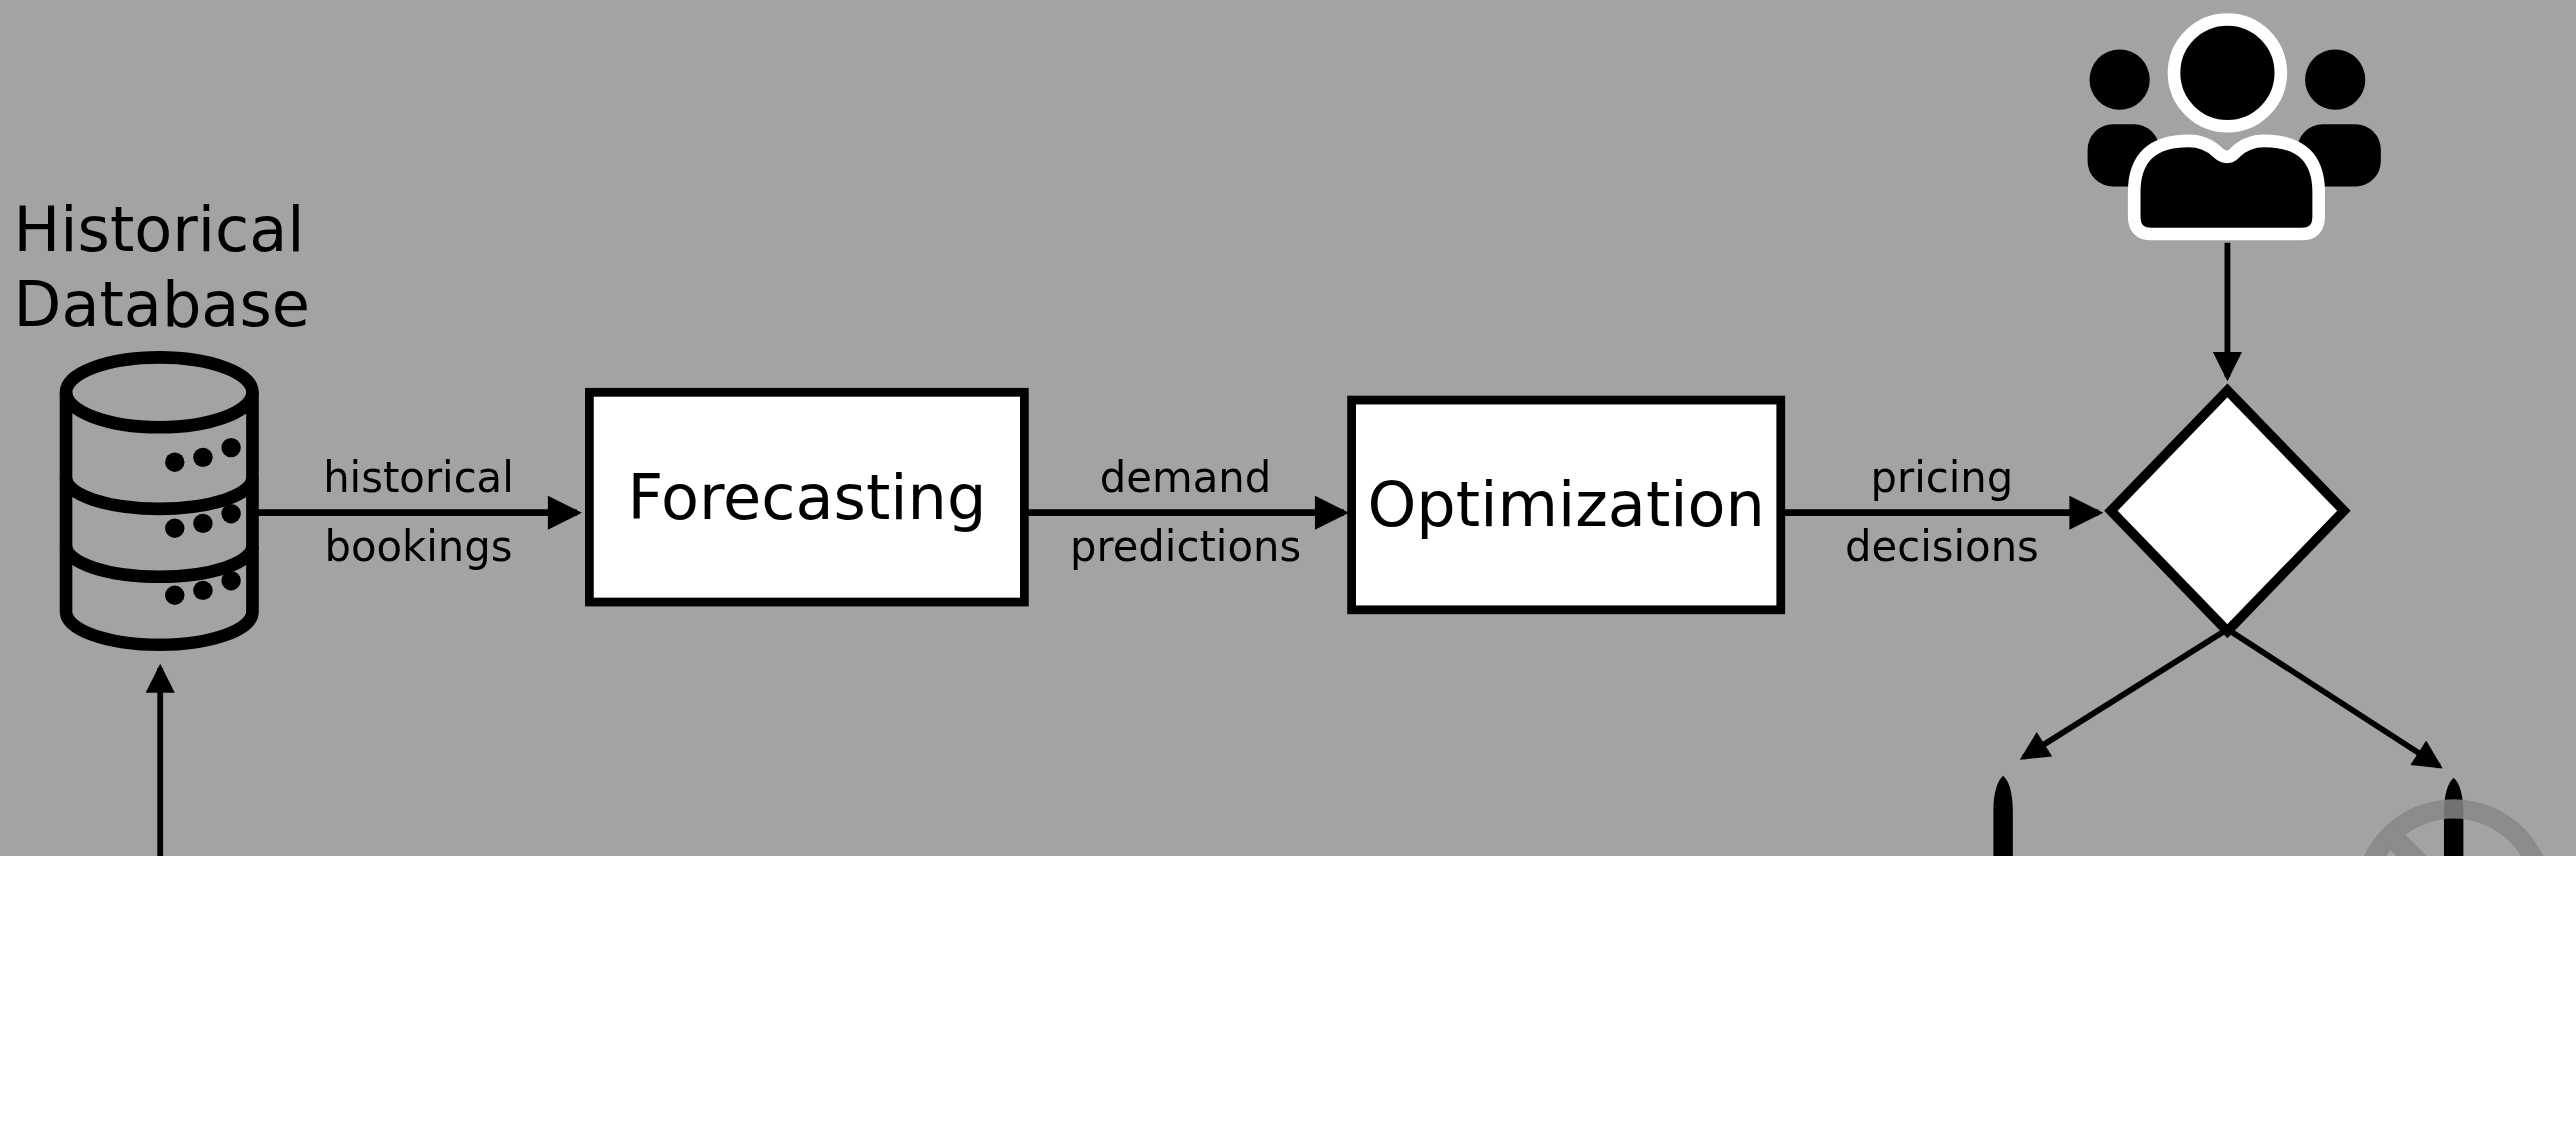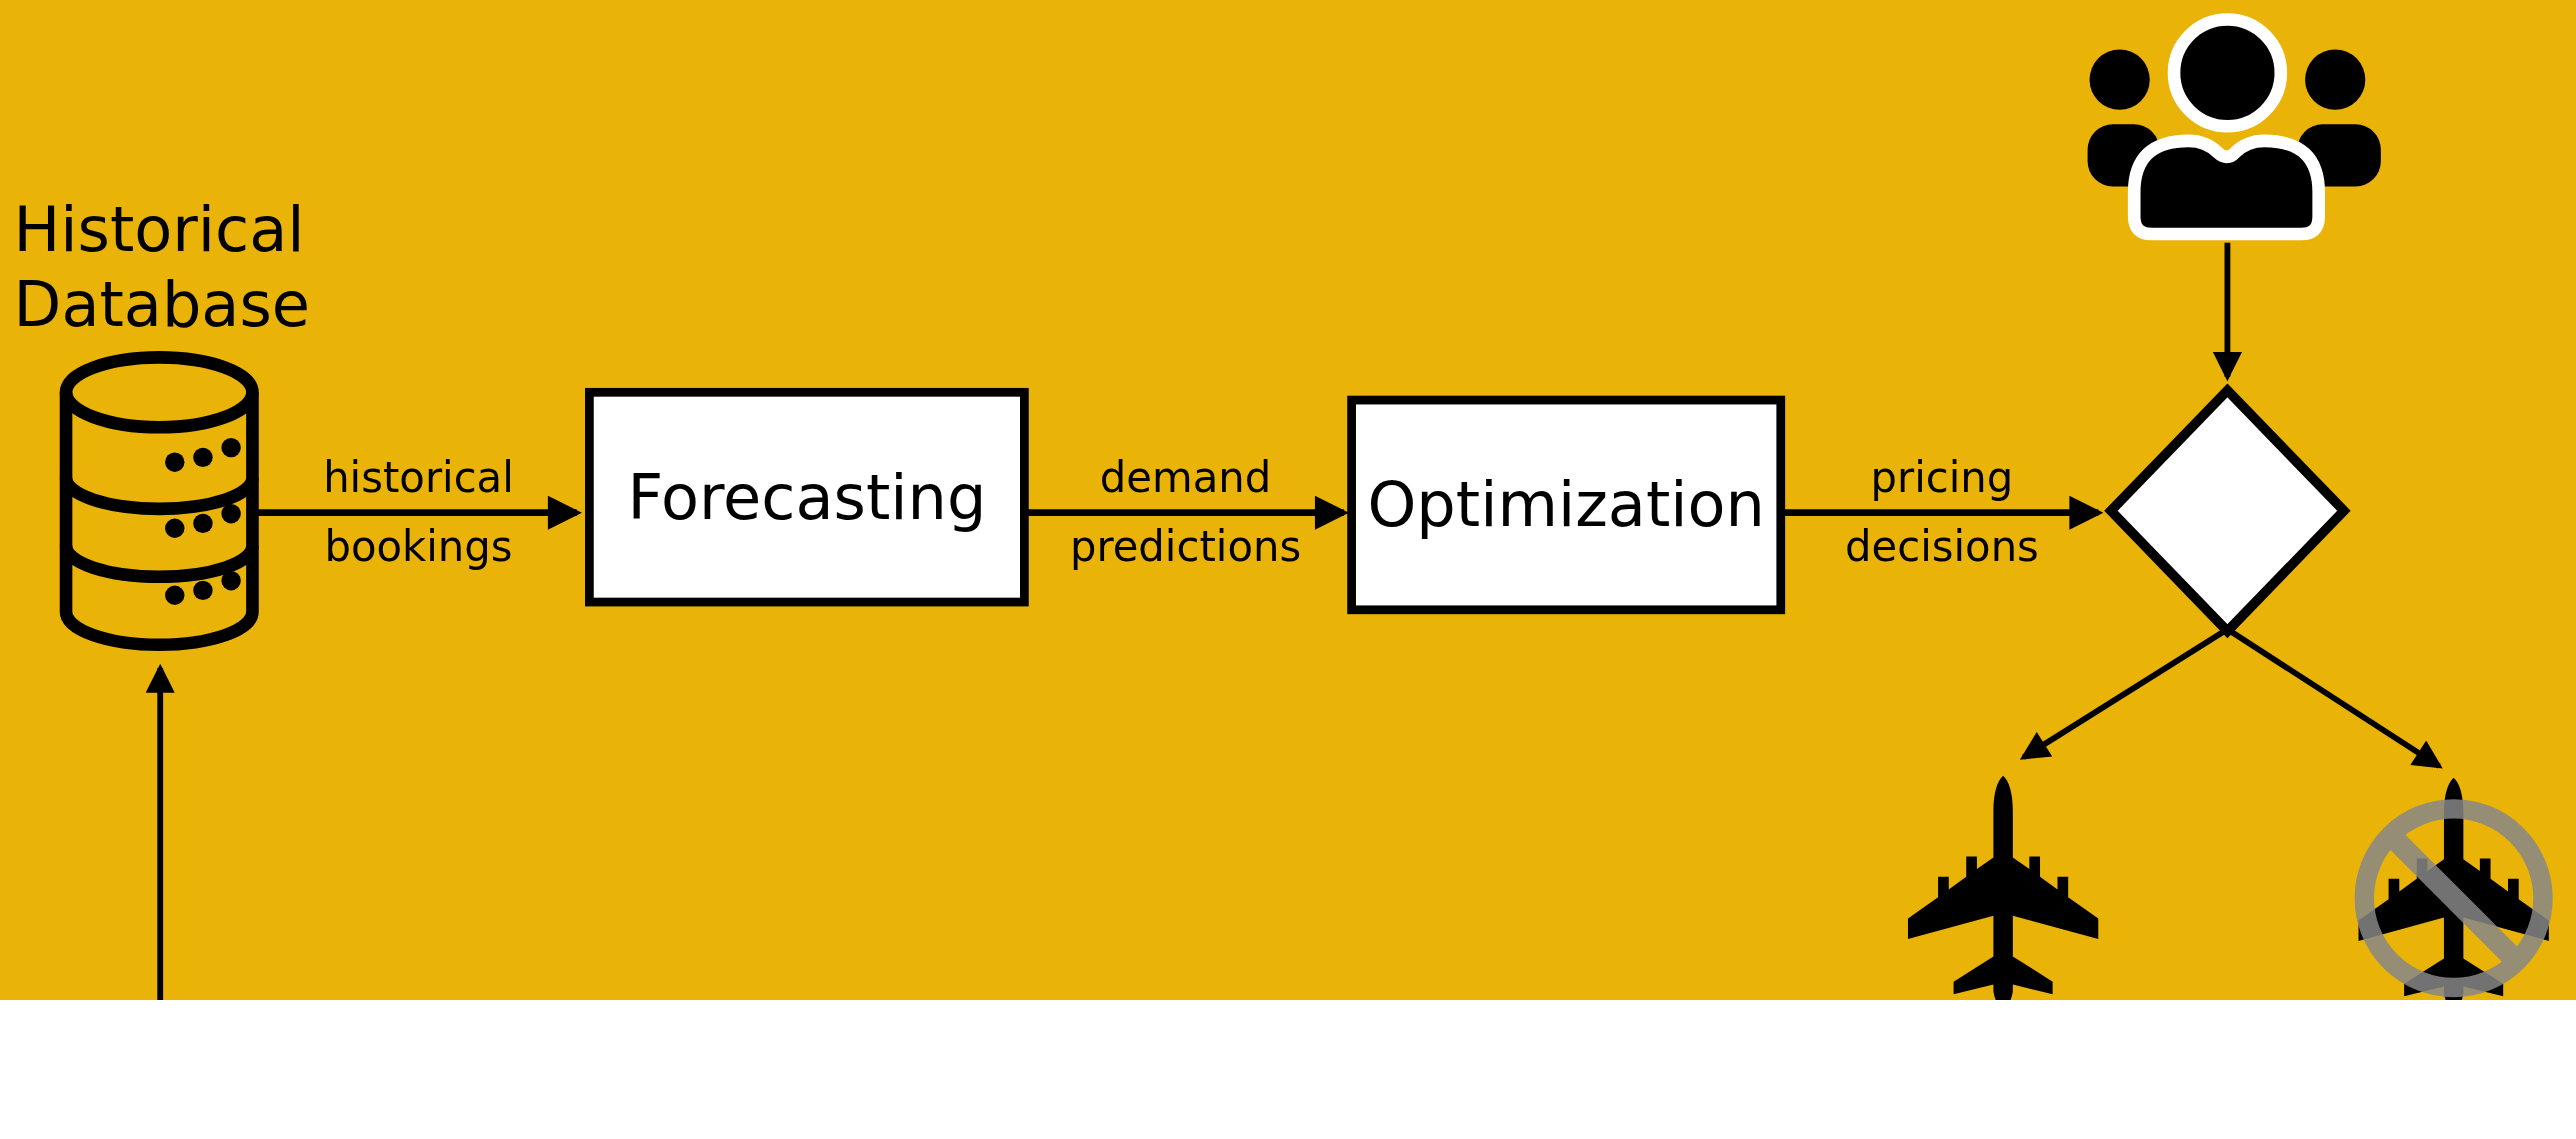--- a/index.html
+++ b/index.html
@@ -2,22 +2,22 @@
 <html><head>
 <meta charset="utf-8">
 <style>
   html, body {
     margin: 0;
     padding: 0;
     background: #ffffff;
   }
   .canvas {
     width: 2576px;
-    height: 1000px;
-    background: #eab308;
+    height: 856px;
+    background: #a3a3a3;
     position: relative;
     overflow: hidden;
   }
   svg { display: block; }
   .t-title {
     font-family: "DejaVu Sans", sans-serif;
     font-size: 64px;
     fill: #000000;
   }
   .t-box {

